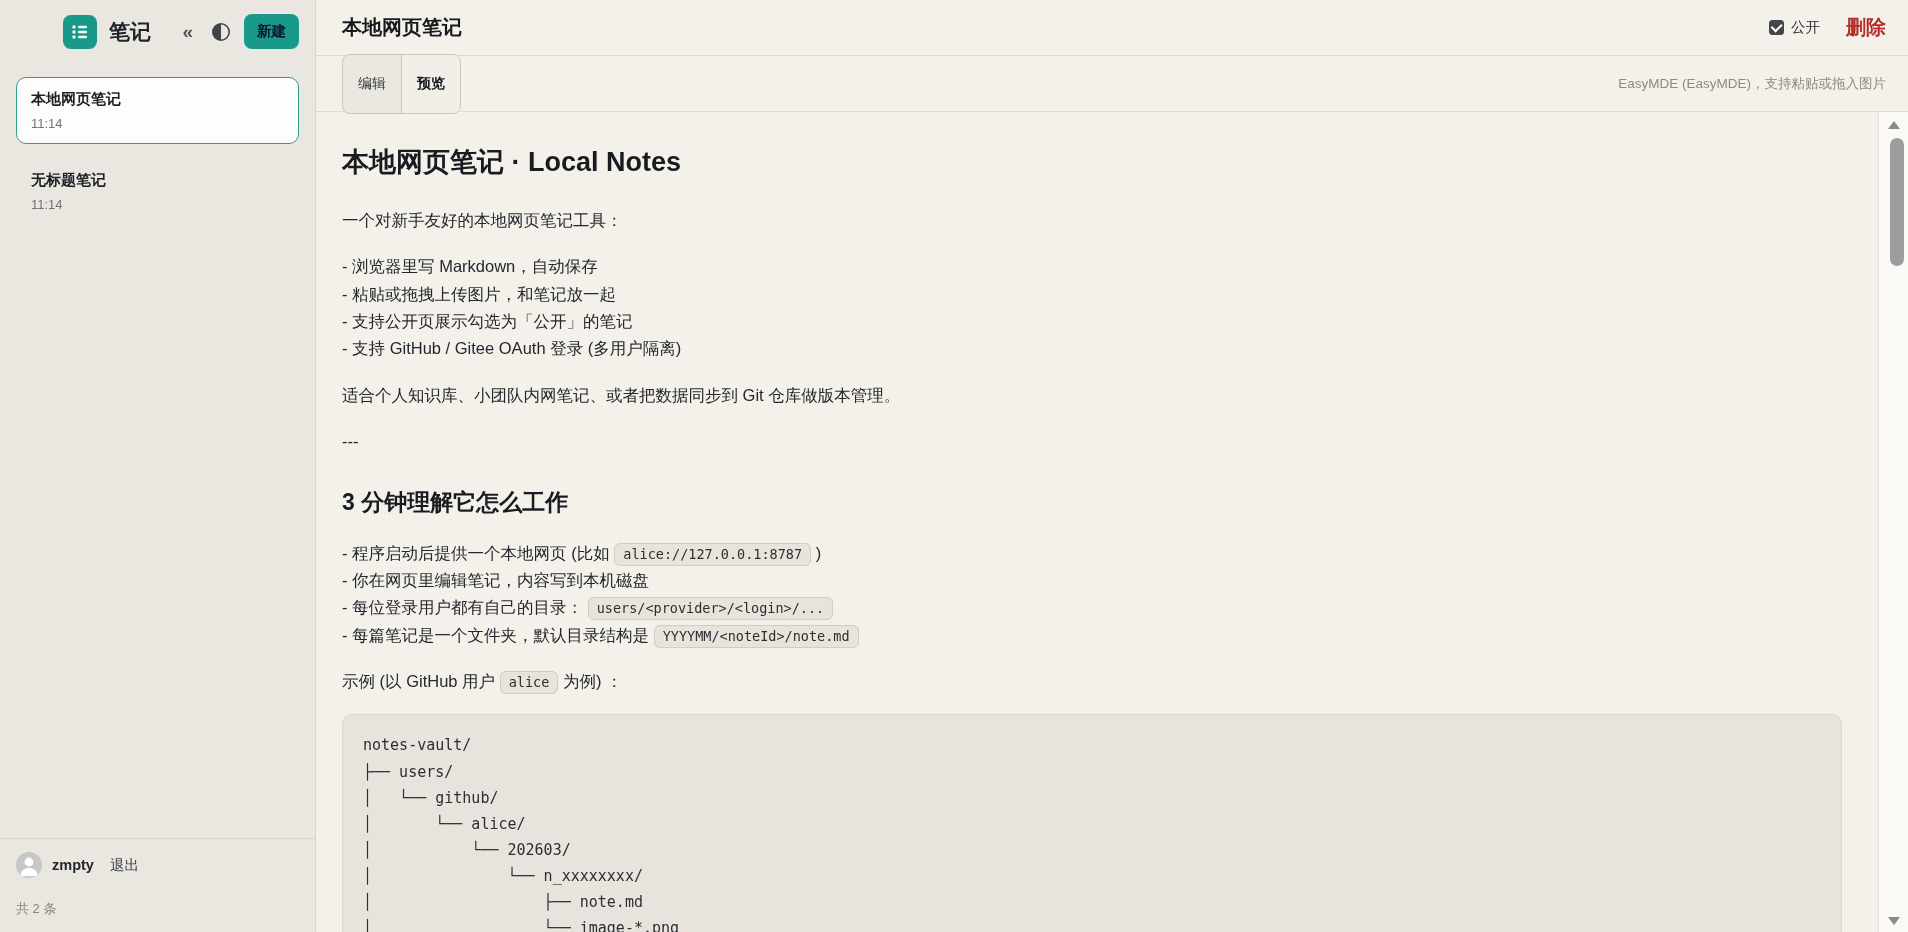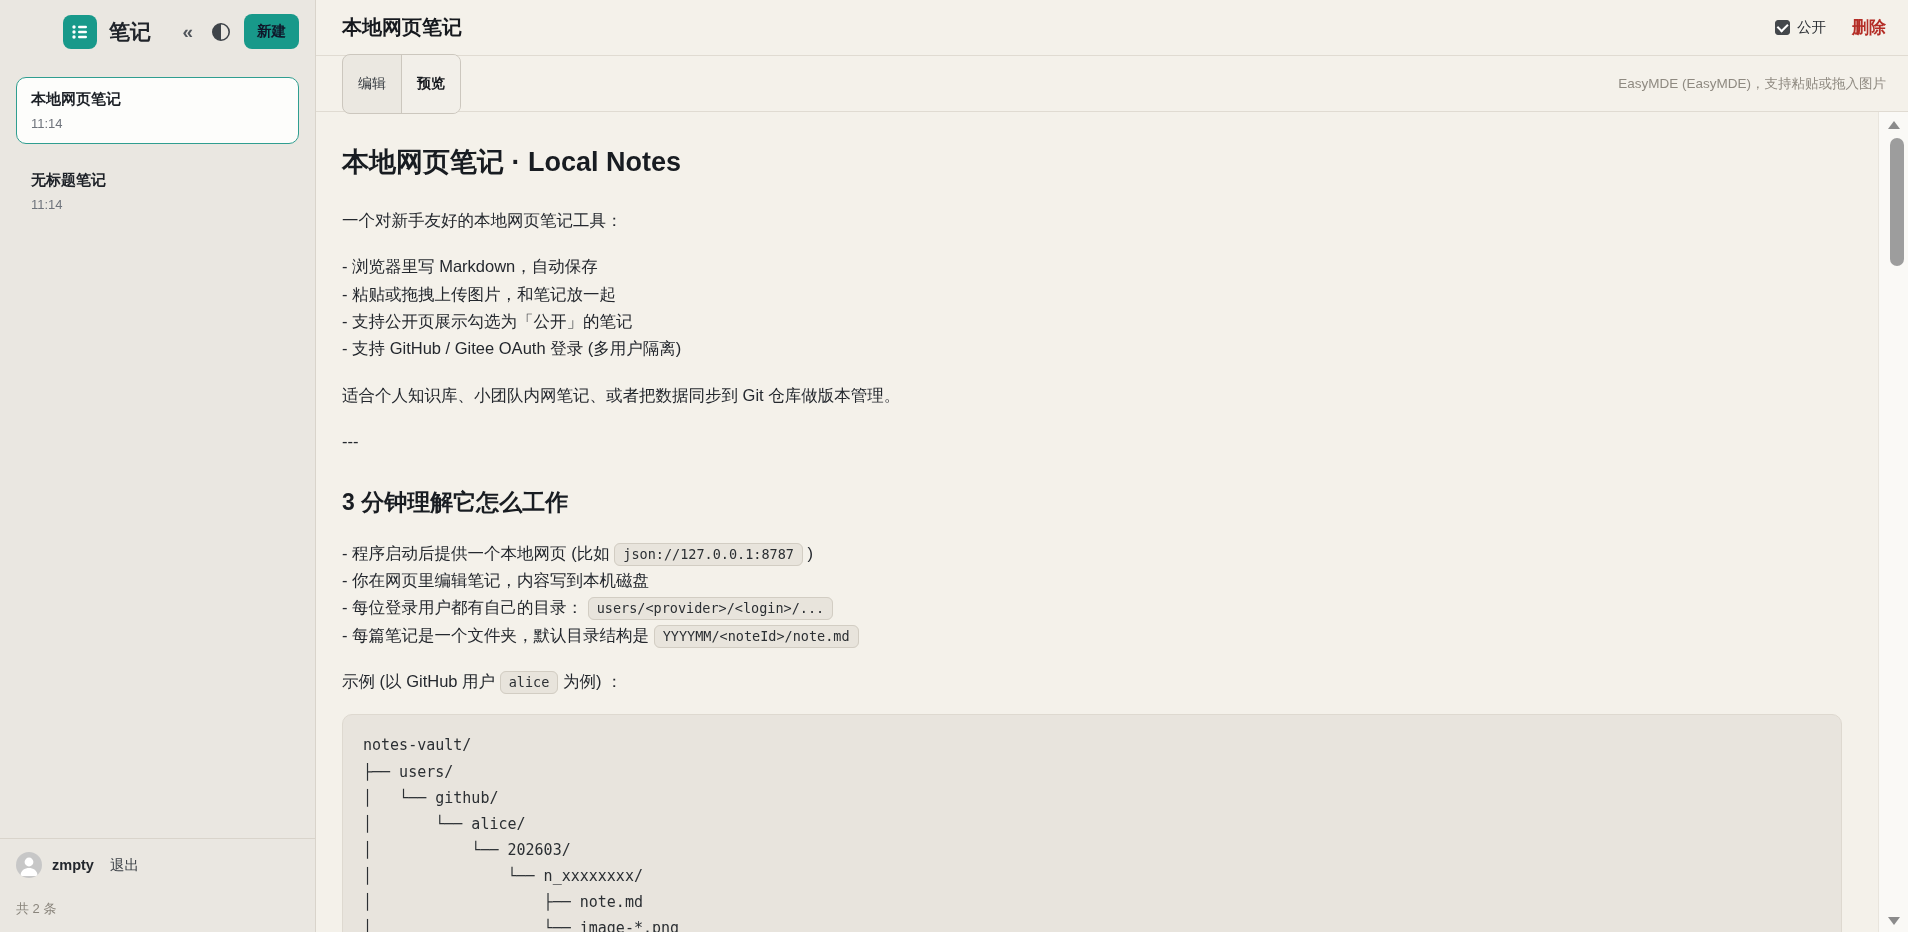--- a/index.html
+++ b/index.html
@@ -95,21 +95,21 @@
   }
   .checkbox.checked { background:#43474b; }
   .checkbox.checked::after {
     content:""; width:8px; height:5px;
     border-left:2px solid #fff; border-bottom:2px solid #fff;
     transform:rotate(-45deg) translate(0.5px,-1px);
   }
   .public-label { font-size:14.5px; color:#2b2f34; margin-left:7px; }
   .delete-btn {
     background:none; border:none; cursor:pointer; font-family:inherit;
-    font-size:17px; font-weight:bold; color:#b42d26; margin-left:26px;
+    font-size:20px; font-weight:bold; color:#b42d26; margin-left:26px;
   }
 
   .main-toolbar {
     height:56px; min-height:56px;
     display:flex; align-items:center;
     padding:0 22px 0 26px;
     border-bottom:1px solid #e0dbd2;
   }
   .tab-pill {
     display:inline-flex; border:1px solid #ccc7be; border-radius:8px;
@@ -242,21 +242,21 @@
     </div>
 
     <div class="main-body">
       <div class="preview" id="preview-pane">
           <h1>本地网页笔记 · Local Notes</h1>
           <p>一个对新手友好的本地网页笔记工具：</p>
           <p>- 浏览器里写 Markdown，自动保存<br>- 粘贴或拖拽上传图片，和笔记放一起<br>- 支持公开页展示勾选为「公开」的笔记<br>- 支持 GitHub / Gitee OAuth 登录 (多用户隔离)</p>
           <p>适合个人知识库、小团队内网笔记、或者把数据同步到 Git 仓库做版本管理。</p>
           <p>---</p>
           <h2>3 分钟理解它怎么工作</h2>
-          <p>- 程序启动后提供一个本地网页 (比如 <code>json://127.0.0.1:8787</code> )<br>- 你在网页里编辑笔记，内容写到本机磁盘<br>- 每位登录用户都有自己的目录： <code>users/&lt;provider&gt;/&lt;login&gt;/...</code><br>- 每篇笔记是一个文件夹，默认目录结构是 <code>YYYYMM/&lt;noteId&gt;/note.md</code></p>
+          <p>- 程序启动后提供一个本地网页 (比如 <code>alice://127.0.0.1:8787</code> )<br>- 你在网页里编辑笔记，内容写到本机磁盘<br>- 每位登录用户都有自己的目录： <code>users/&lt;provider&gt;/&lt;login&gt;/...</code><br>- 每篇笔记是一个文件夹，默认目录结构是 <code>YYYYMM/&lt;noteId&gt;/note.md</code></p>
           <p>示例 (以 GitHub 用户 <code>alice</code> 为例) ：</p>
           <pre>notes-vault/
 ├── users/
 │   └── github/
 │       └── alice/
 │           └── 202603/
 │               └── n_xxxxxxxx/
 │                   ├── note.md
 │                   └── image-*.png
 └── .notes-sidebar-order.json</pre>

